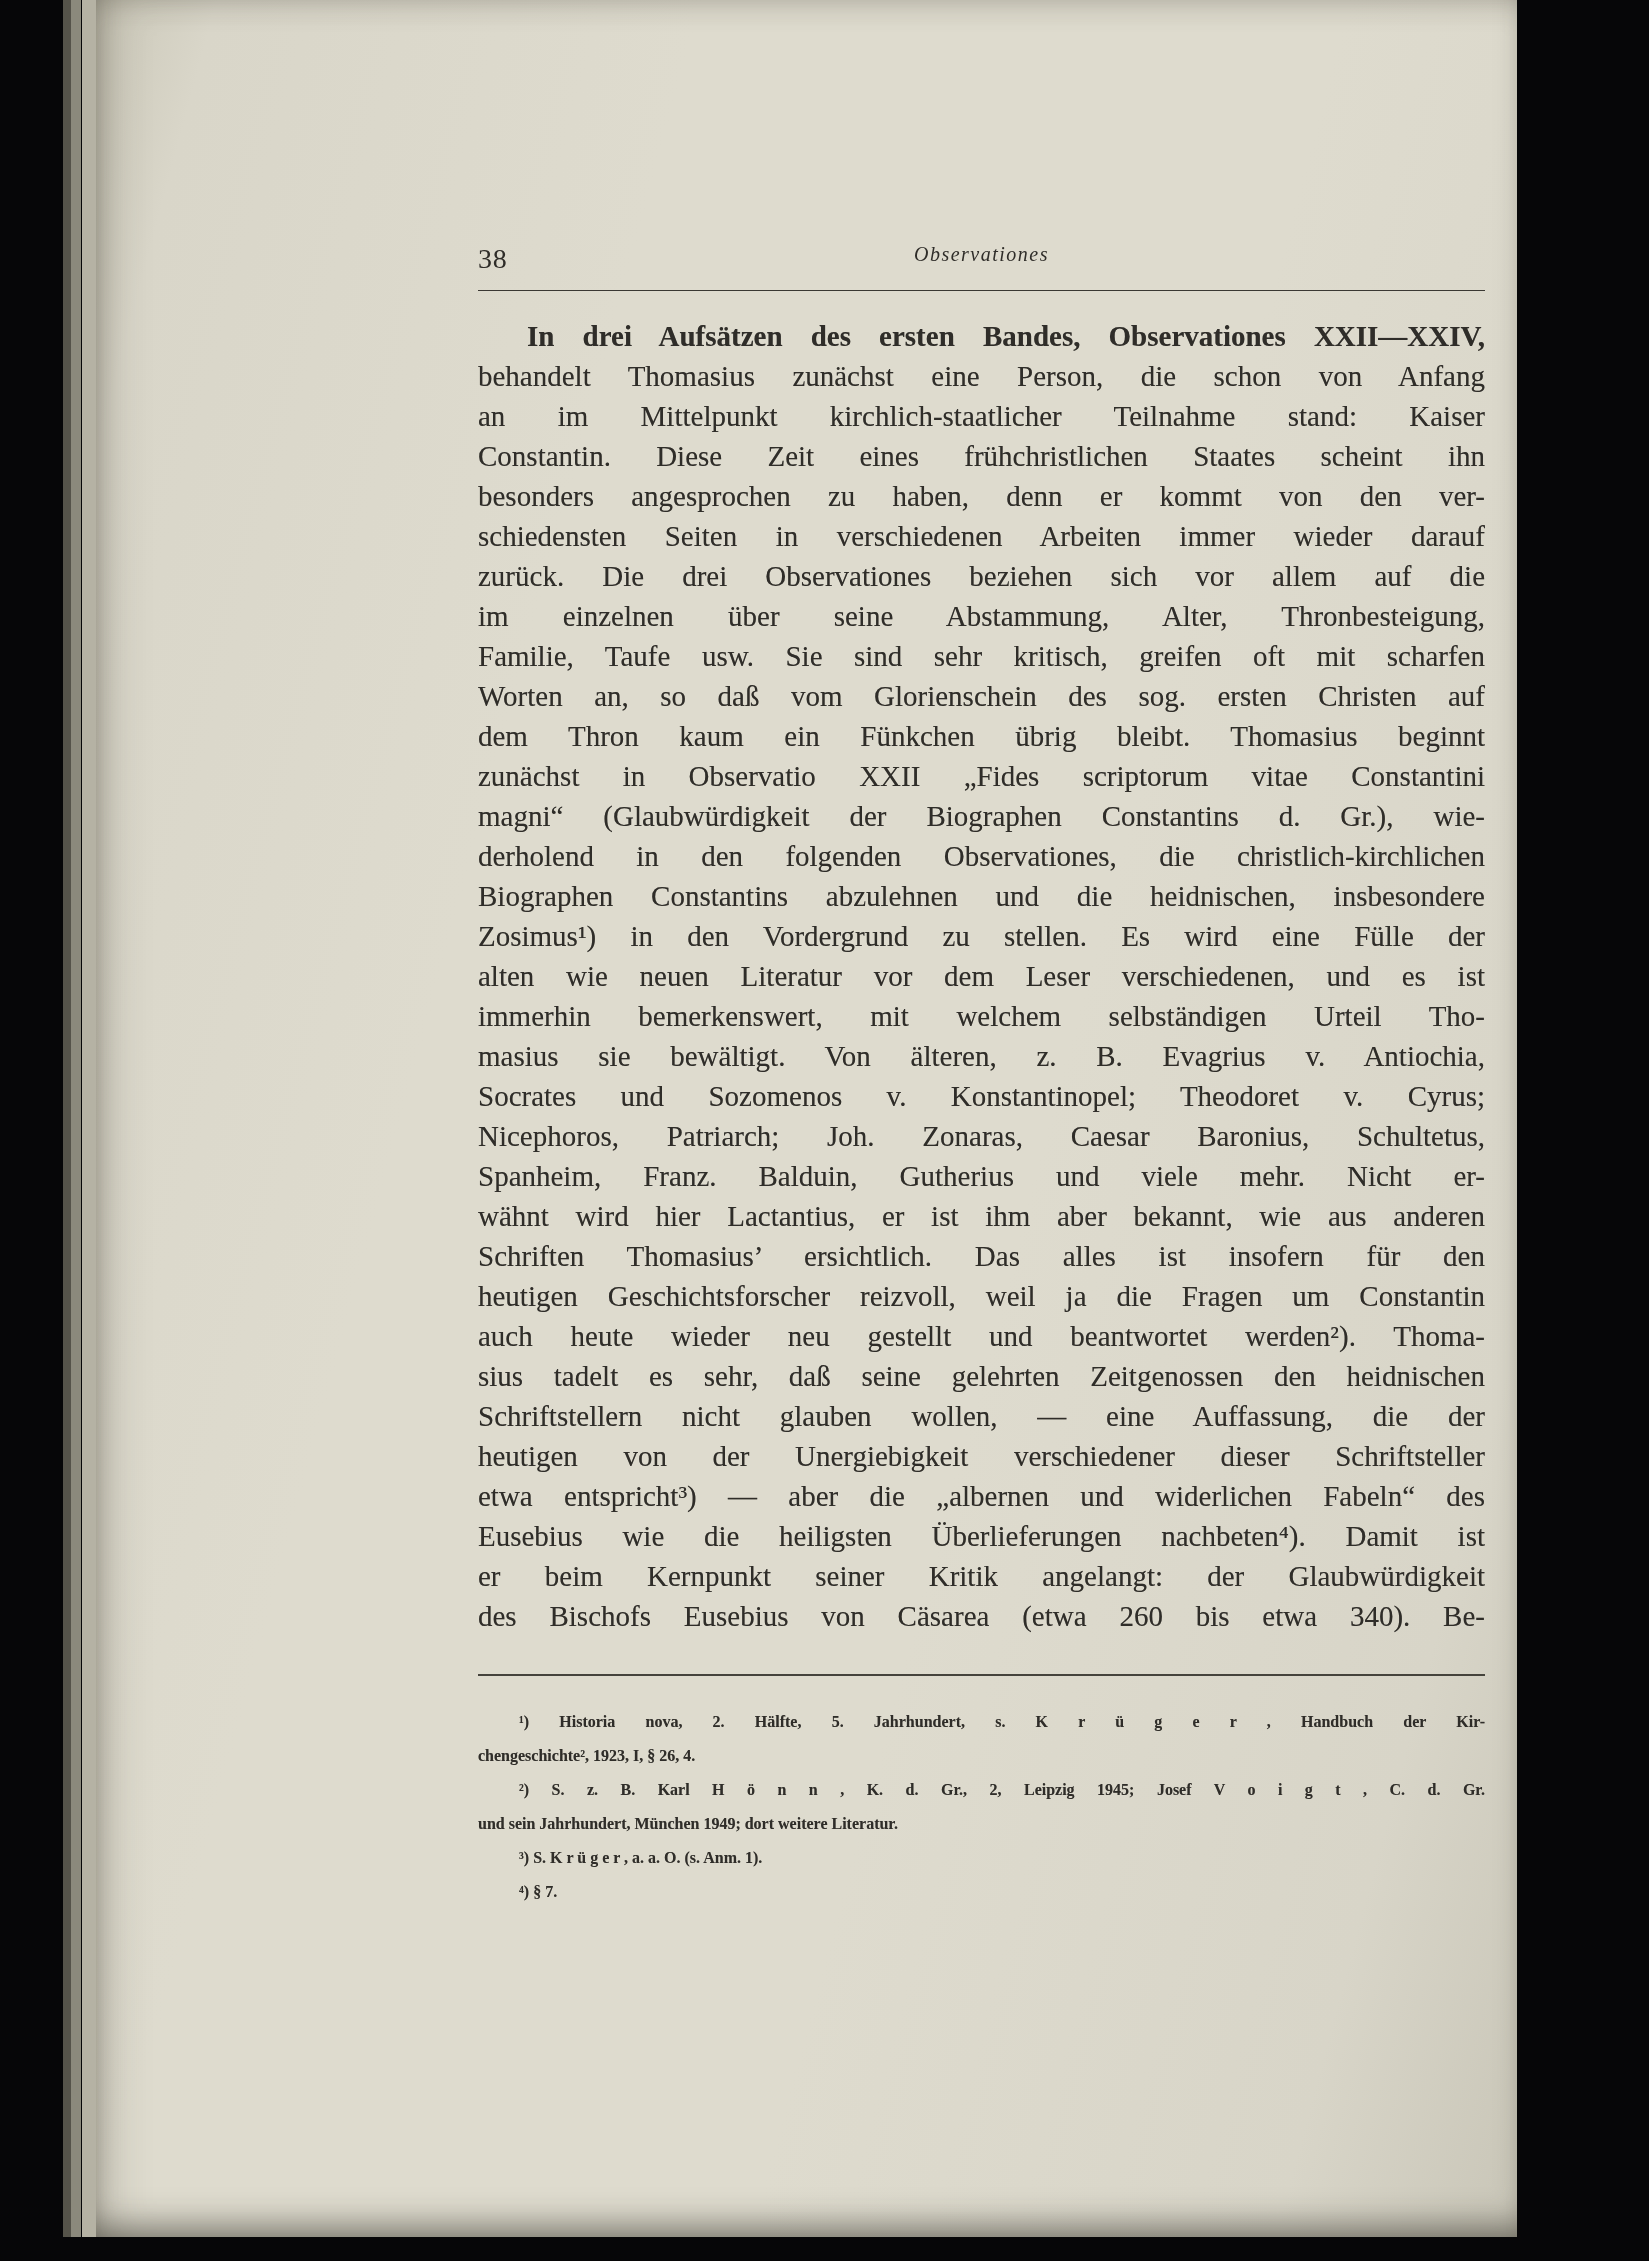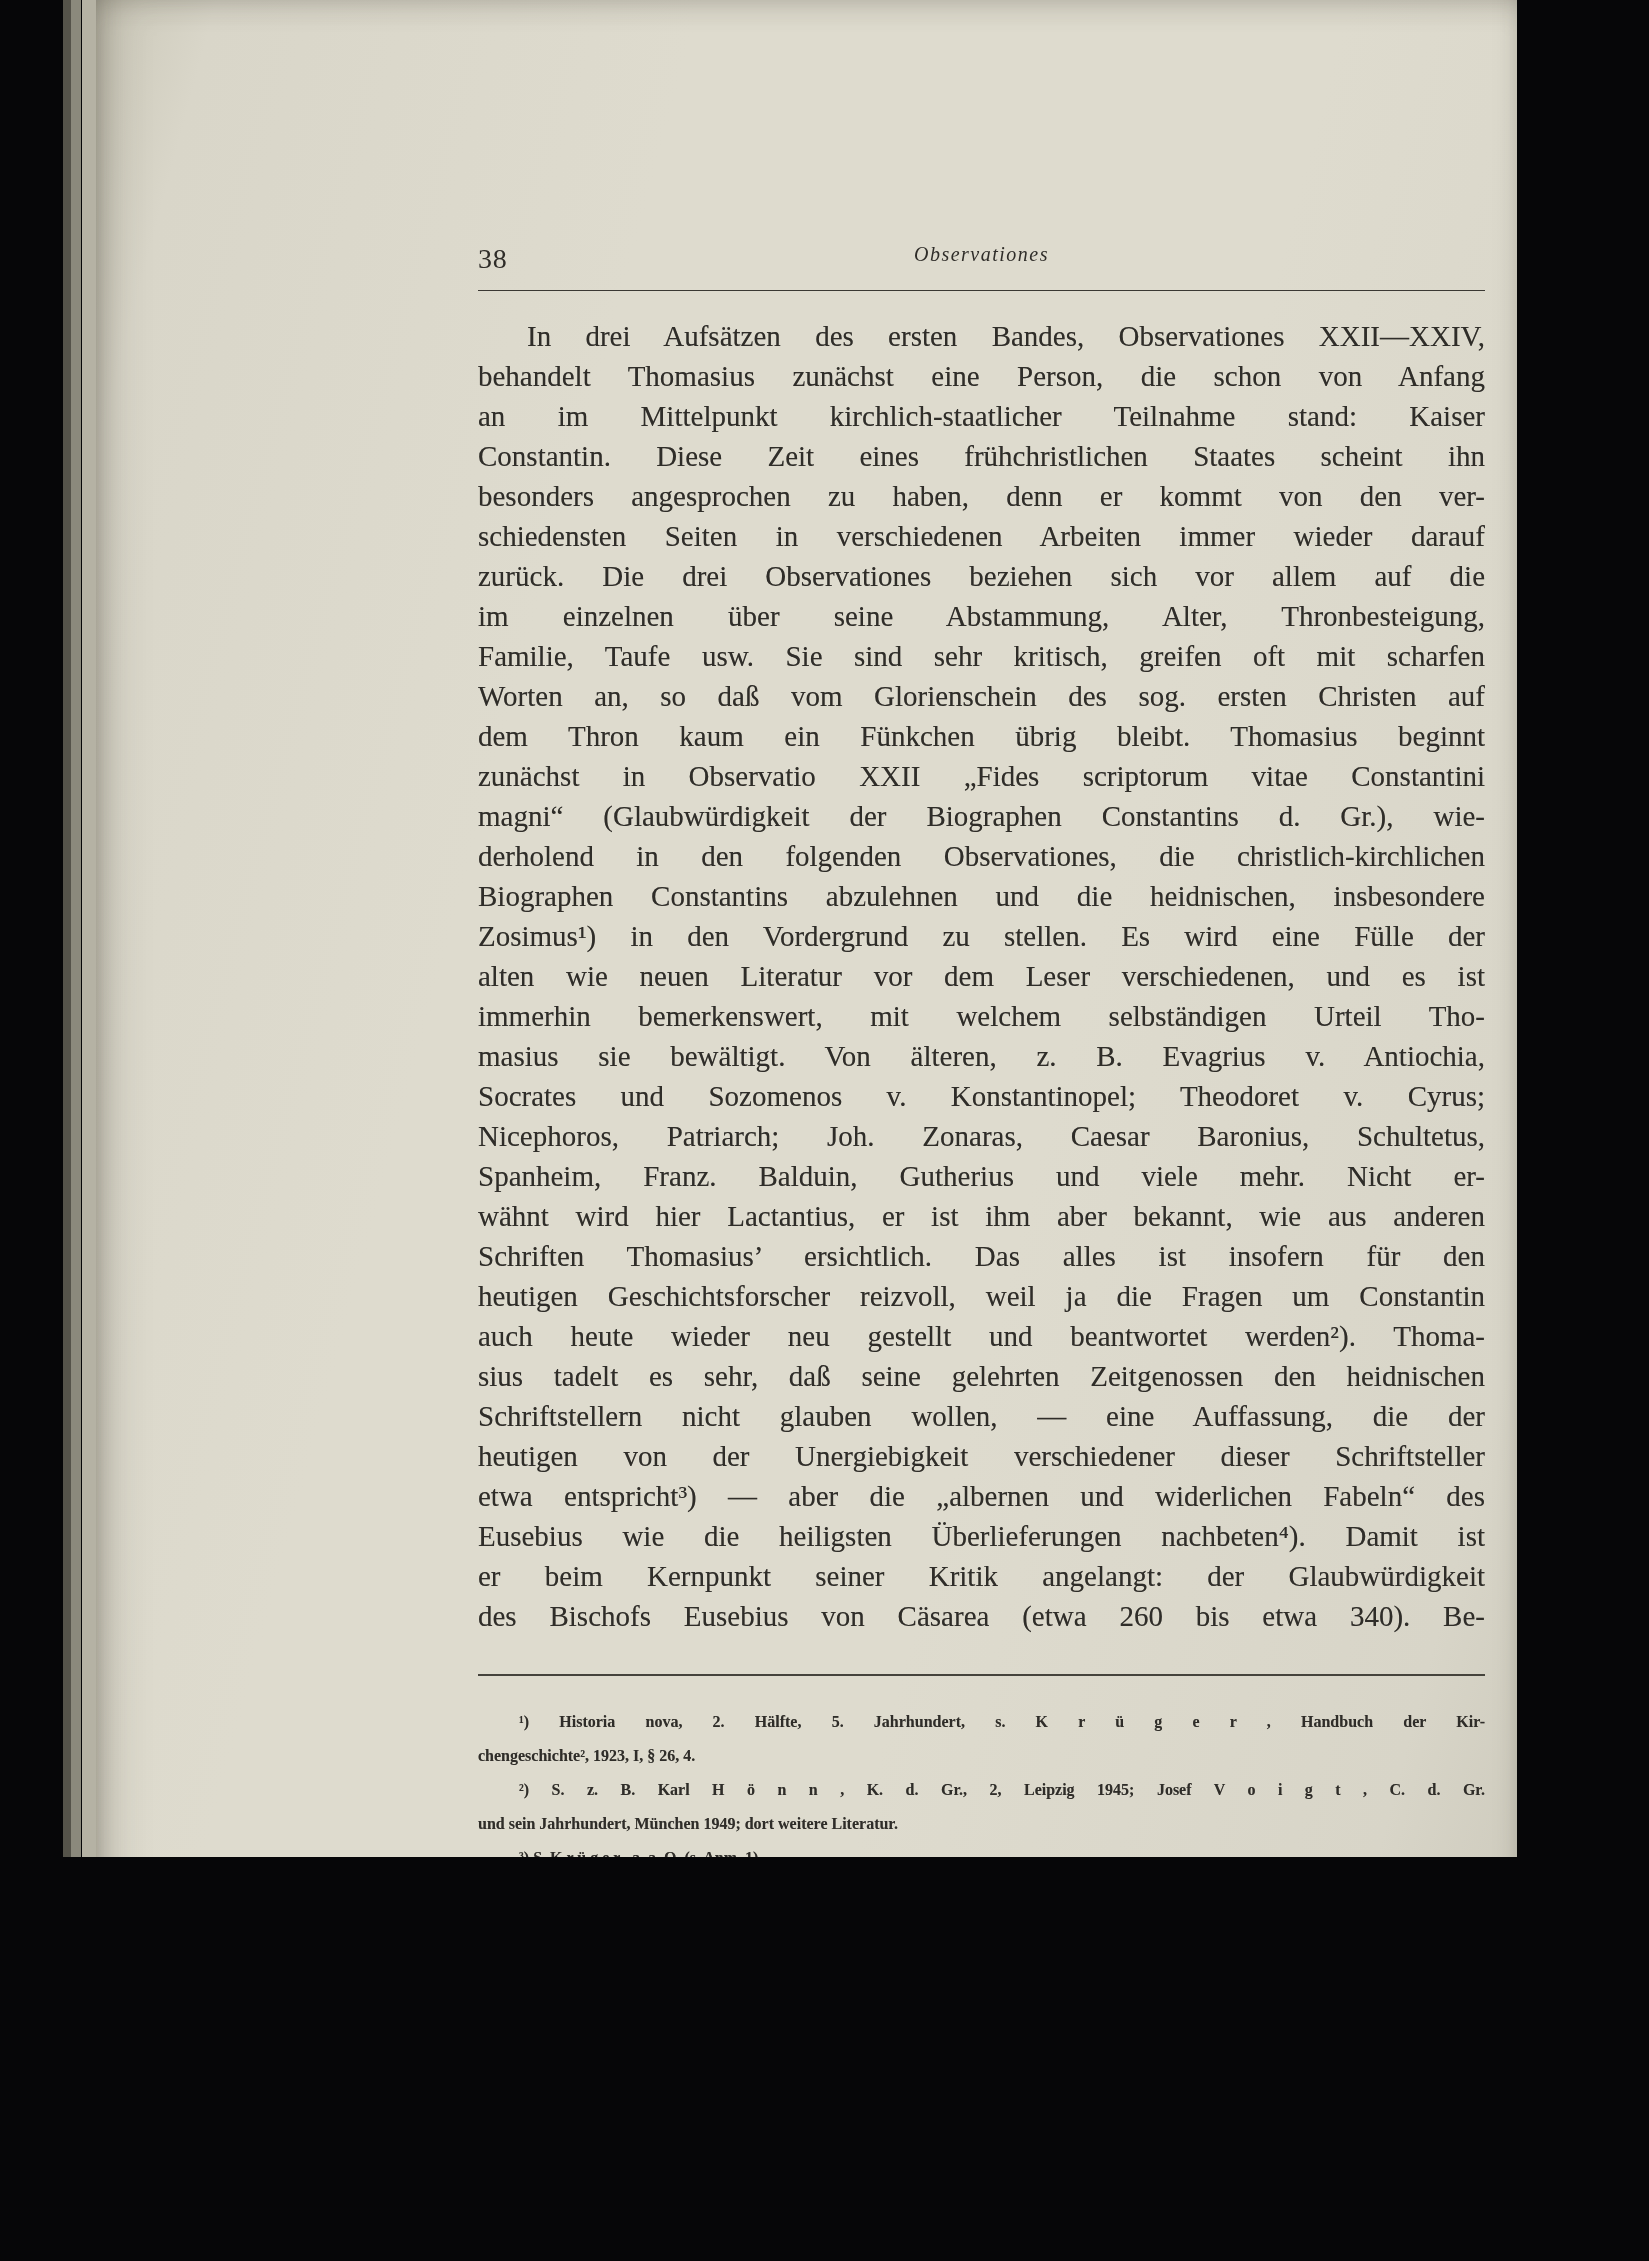--- a/index.html
+++ b/index.html
@@ -3,21 +3,21 @@
 <meta charset="utf-8">
 <style>
   html, body {
     margin: 0;
     padding: 0;
     background: #060608;
   }
   .scan {
     position: relative;
     width: 1649px;
-    height: 1857px;
+    height: 2261px;
     background: var(--background, #060608);
     overflow: hidden;
     font-family: "Liberation Serif", "DejaVu Serif", serif;
     color: var(--ink, #2f2d29);
   }
   
   .edge-strip { position: absolute; top: 0; height: 2237px; }
   .edge-1 { left: 63px;  width: 8.8px; background: #55534a; }
   .edge-2 { left: 71px;  width: 10.3px; background: #8b897c; }
   .edge-3 { left: 82px; width: 14px; background: #b5b2a4; }
@@ -77,20 +77,21 @@
     line-height: 40px;
     text-shadow: 0 0 0.4px rgba(20, 18, 14, 0.35);
   }
   .body-text .line {
     text-align: justify;
     text-align-last: justify;
     white-space: normal;
   }
   .body-text .line.first {
     padding-left: 49px;
+    font-weight: bold;
   }
 
   .footnote-rule {
     height: 1.5px;
     background: #45433c;
     margin-top: 38px;
   }
   .footnotes {
     margin-top: 29px;
     font-size: 16px;

